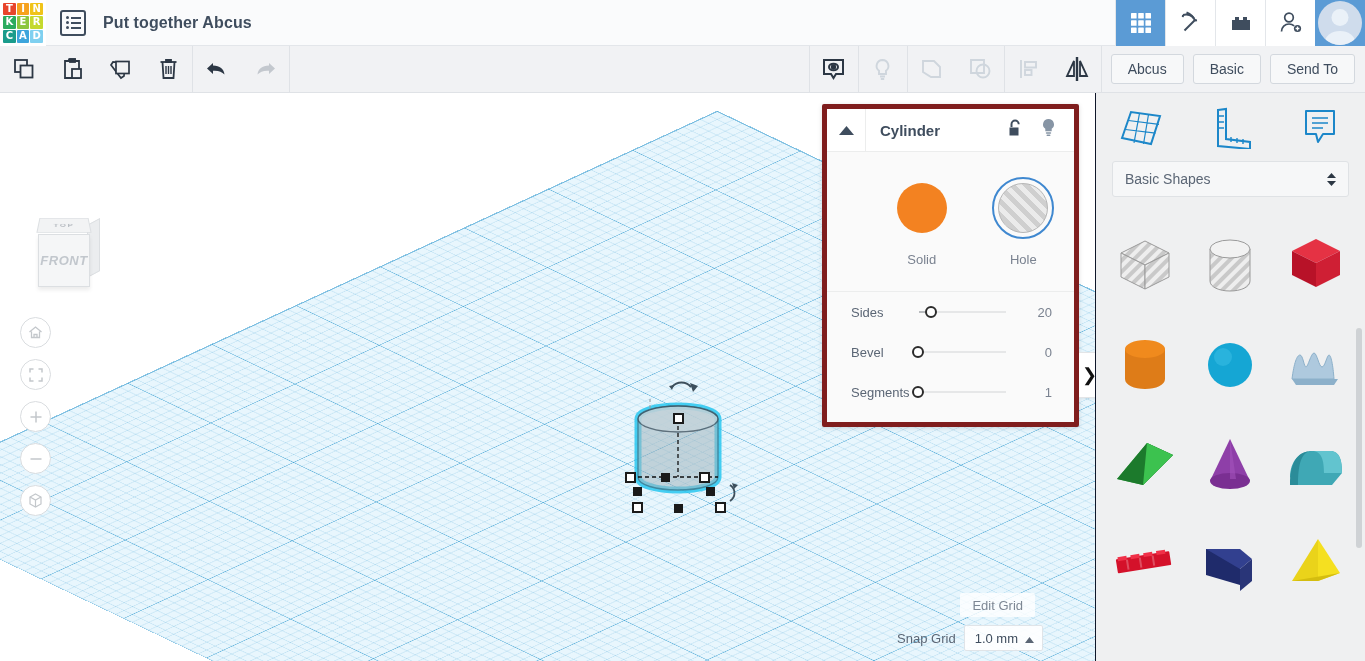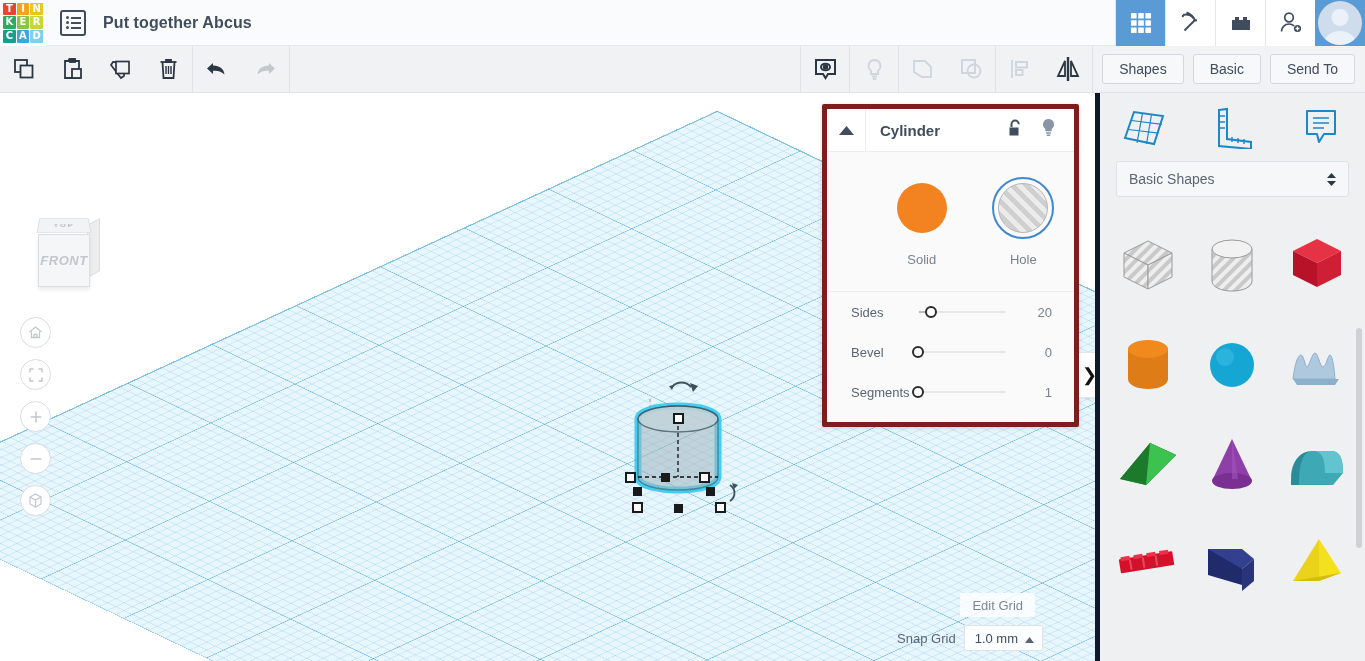--- a/index.html
+++ b/index.html
@@ -188,21 +188,21 @@
     position: absolute; left: 1079px; top: 352px; width: 22px; height: 46px;
     background: #fff; border: 1px solid #e3e5e7; border-left: none;
     border-radius: 0 3px 3px 0; display: flex; align-items: center;
     justify-content: center; cursor: pointer; box-shadow: 1px 1px 3px rgba(0,0,0,.08);
     font-size: 18px; color: #111;
   }
 
   
   #sidebar {
     position: absolute; left: 1095px; top: 93px; width: 270px; height: 568px;
-    background: #eff0f1; border-left: 5px solid #0f172a;
+    background: #eff0f1; border-left: 1px solid #0f172a;
   }
   #sb-icons { height: 68px; display: flex; align-items: center; }
   .sb-icon { flex: 1; display: flex; align-items: center; justify-content: center; cursor: pointer; }
   #sb-select-wrap { padding: 0 16px; }
   #sb-select {
     height: 36px; background: #f6f7f8; border: 1px solid #dfe2e5; border-radius: 3px;
     display: flex; align-items: center; padding: 0 12px; cursor: pointer;
   }
   #sb-select span { font-size: 14px; color: #5b6675; }
   #sb-select .updown { margin-left: auto; display: flex; flex-direction: column; gap: 3px; }
@@ -401,21 +401,21 @@
           <g fill="none" stroke="#2c3744" stroke-width="1.8">
         <path d="M15 3v24" stroke-width="2.4"></path>
             <path d="M12 7L5 22h7z"></path>
             <path d="M18 7l7 15h-7z"></path>
           </g>
         </svg>
     </div>
     <div class="tb-sep"></div>
 
     <div id="txt-btn-wrap">
-      <div class="txt-btn">Shapes</div>
+      <div class="txt-btn">Abcus</div>
       <div class="txt-btn">Basic</div>
       <div class="txt-btn">Send To</div>
     </div>
   </div>
 
   <div id="canvas">
     <div id="plane-wrap">
       <div id="plane"></div>
     </div>
 

